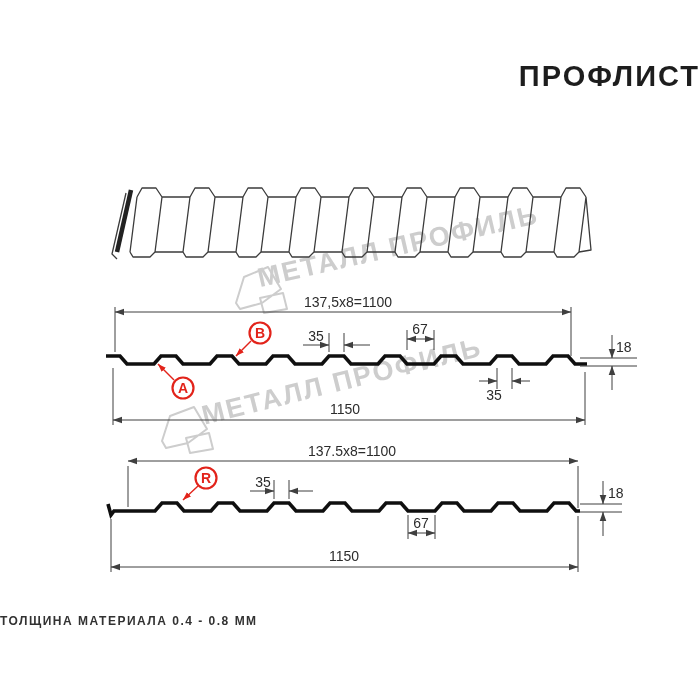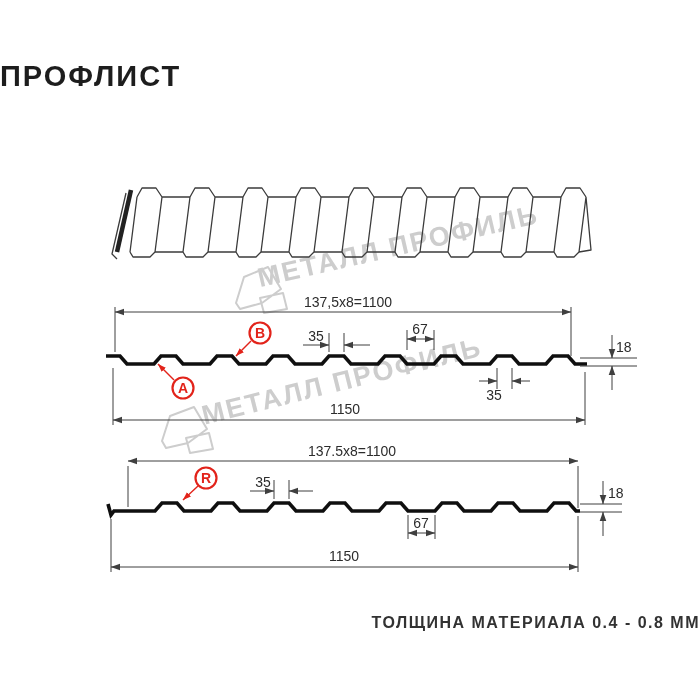--- a/index.html
+++ b/index.html
@@ -1,23 +1,23 @@
 <!DOCTYPE html>
 <html><head>
 <meta charset="utf-8">
 <style>
   html,body{margin:0;padding:0;background:#fff;}
   .stage{position:relative;width:700px;height:700px;background:#ffffff;overflow:hidden;
          font-family:"Liberation Sans",sans-serif;}
-  .title{position:absolute;top:60px;left:0;width:700px;text-align:left;
+  .title{position:absolute;top:60px;left:0;width:700px;text-align:right;
          font-size:29px;font-weight:700;letter-spacing:2px;color:#1d1d1d;}
   .subtitle{position:absolute;top:99px;left:0;width:700px;text-align:center;
          font-size:16px;font-weight:500;letter-spacing:1px;color:#2e2e2e;}
-  .caption{position:absolute;top:614px;left:0;width:700px;text-align:right;
-         font-size:16px;font-weight:600;letter-spacing:1.5px;color:#323232;}
+  .caption{position:absolute;top:614px;left:0;width:700px;text-align:left;
+         font-size:12px;font-weight:600;letter-spacing:1.5px;color:#323232;}
   svg{position:absolute;left:0;top:0;}
   .dimline{stroke:#3f3f3f;stroke-width:1;fill:none;}
   .profline{stroke:#0f0f0f;stroke-width:3.6;fill:none;stroke-linejoin:miter;}
   .sheet{stroke:#3b3b3b;stroke-width:1.3;fill:none;stroke-linejoin:round;}
   .dimtxt{font-family:"Liberation Sans",sans-serif;font-size:14px;fill:#2c2c2c;}
   .lbltxt{font-family:"Liberation Sans",sans-serif;font-size:14px;font-weight:700;fill:#e2231a;}
   .redline{stroke:#e2231a;stroke-width:1.4;fill:none;}
   .redcirc{stroke:#e2231a;stroke-width:2.2;fill:none;}
   .wmtxt{font-family:"Liberation Sans",sans-serif;font-size:27px;font-weight:700;
          letter-spacing:2px;fill:#cdcdcd;}

